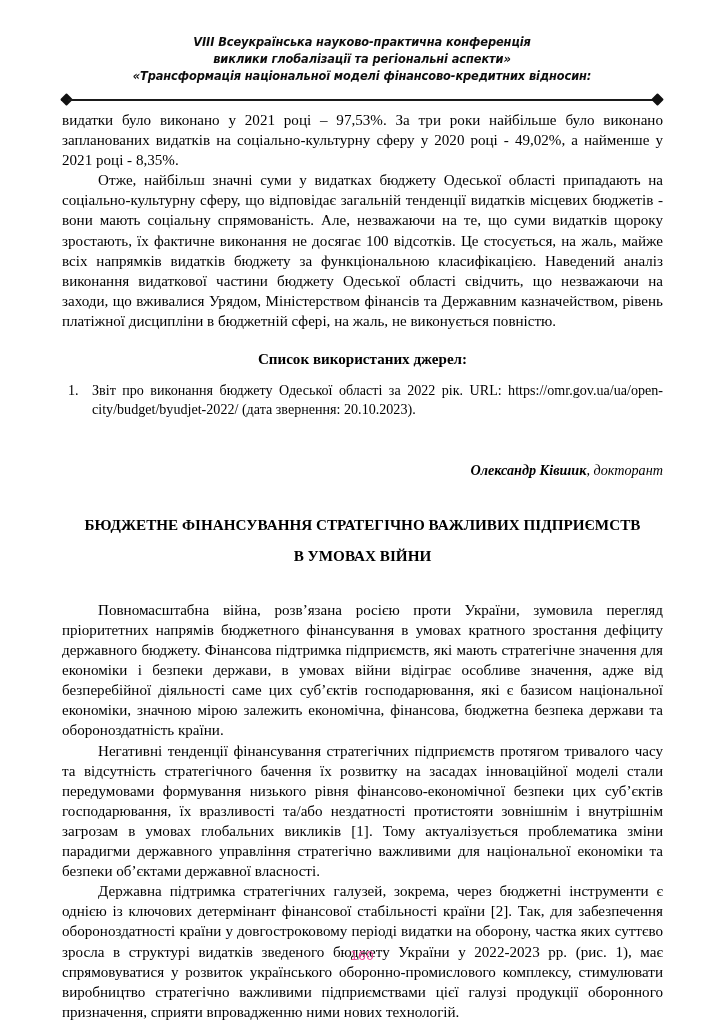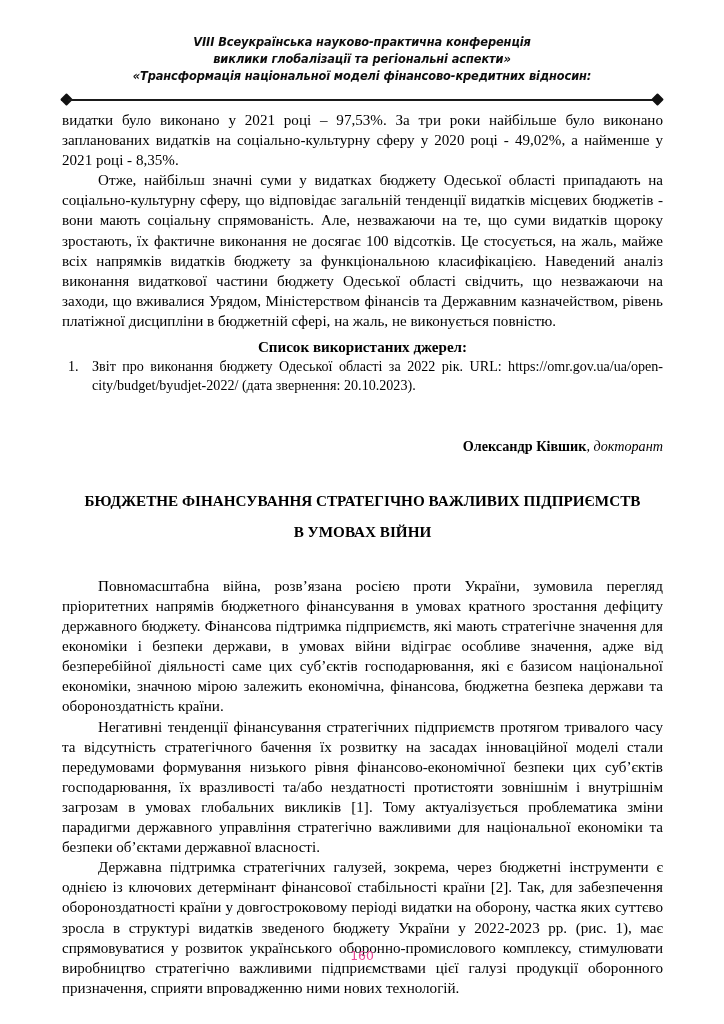--- a/index.html
+++ b/index.html
@@ -83,21 +83,21 @@
     font-size: 15.1px;
     line-height: 20.1px;
     text-align: justify;
     text-justify: inter-word;
     text-indent: 36px;
     hyphens: none;
   }
   p.body.noindent { text-indent: 0; }
 
   .center-bold {
-    margin: 0;
+    margin: 12px;
     text-align: center;
     font-size: 15.1px;
     line-height: 20.1px;
     font-weight: bold;
   }
 
   
   ol.refs {
     margin: 0;
     padding: 0;
@@ -121,20 +121,21 @@
 
   
   .author-block {
     margin: 0;
     text-align: right;
     font-size: 14.2px;
     line-height: 19.6px;
   }
   .author-name {
     font-weight: bold;
+    font-style: italic;
   }
   .author-role { font-style: italic; }
   .affiliation {
     margin: 0;
     text-align: center;
     font-style: italic;
     font-size: 14.2px;
     line-height: 19.6px;
   }
 

